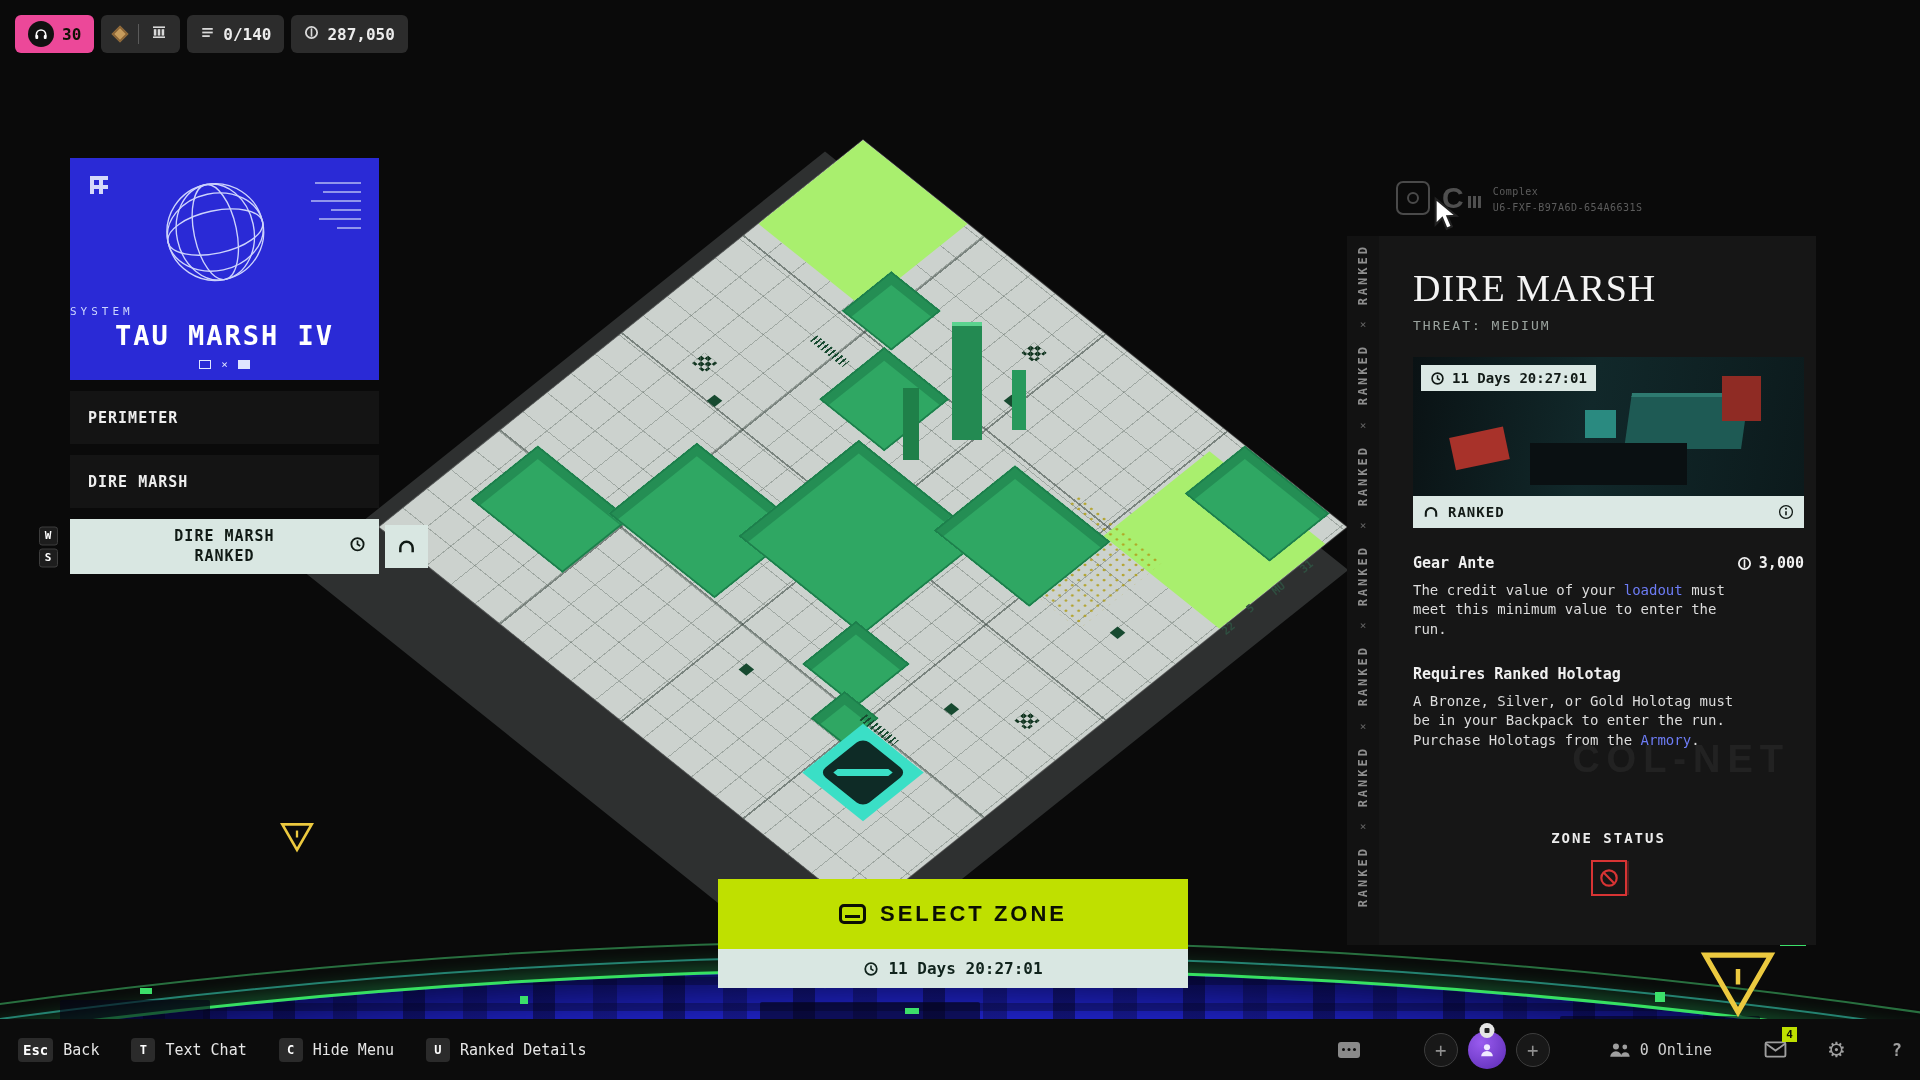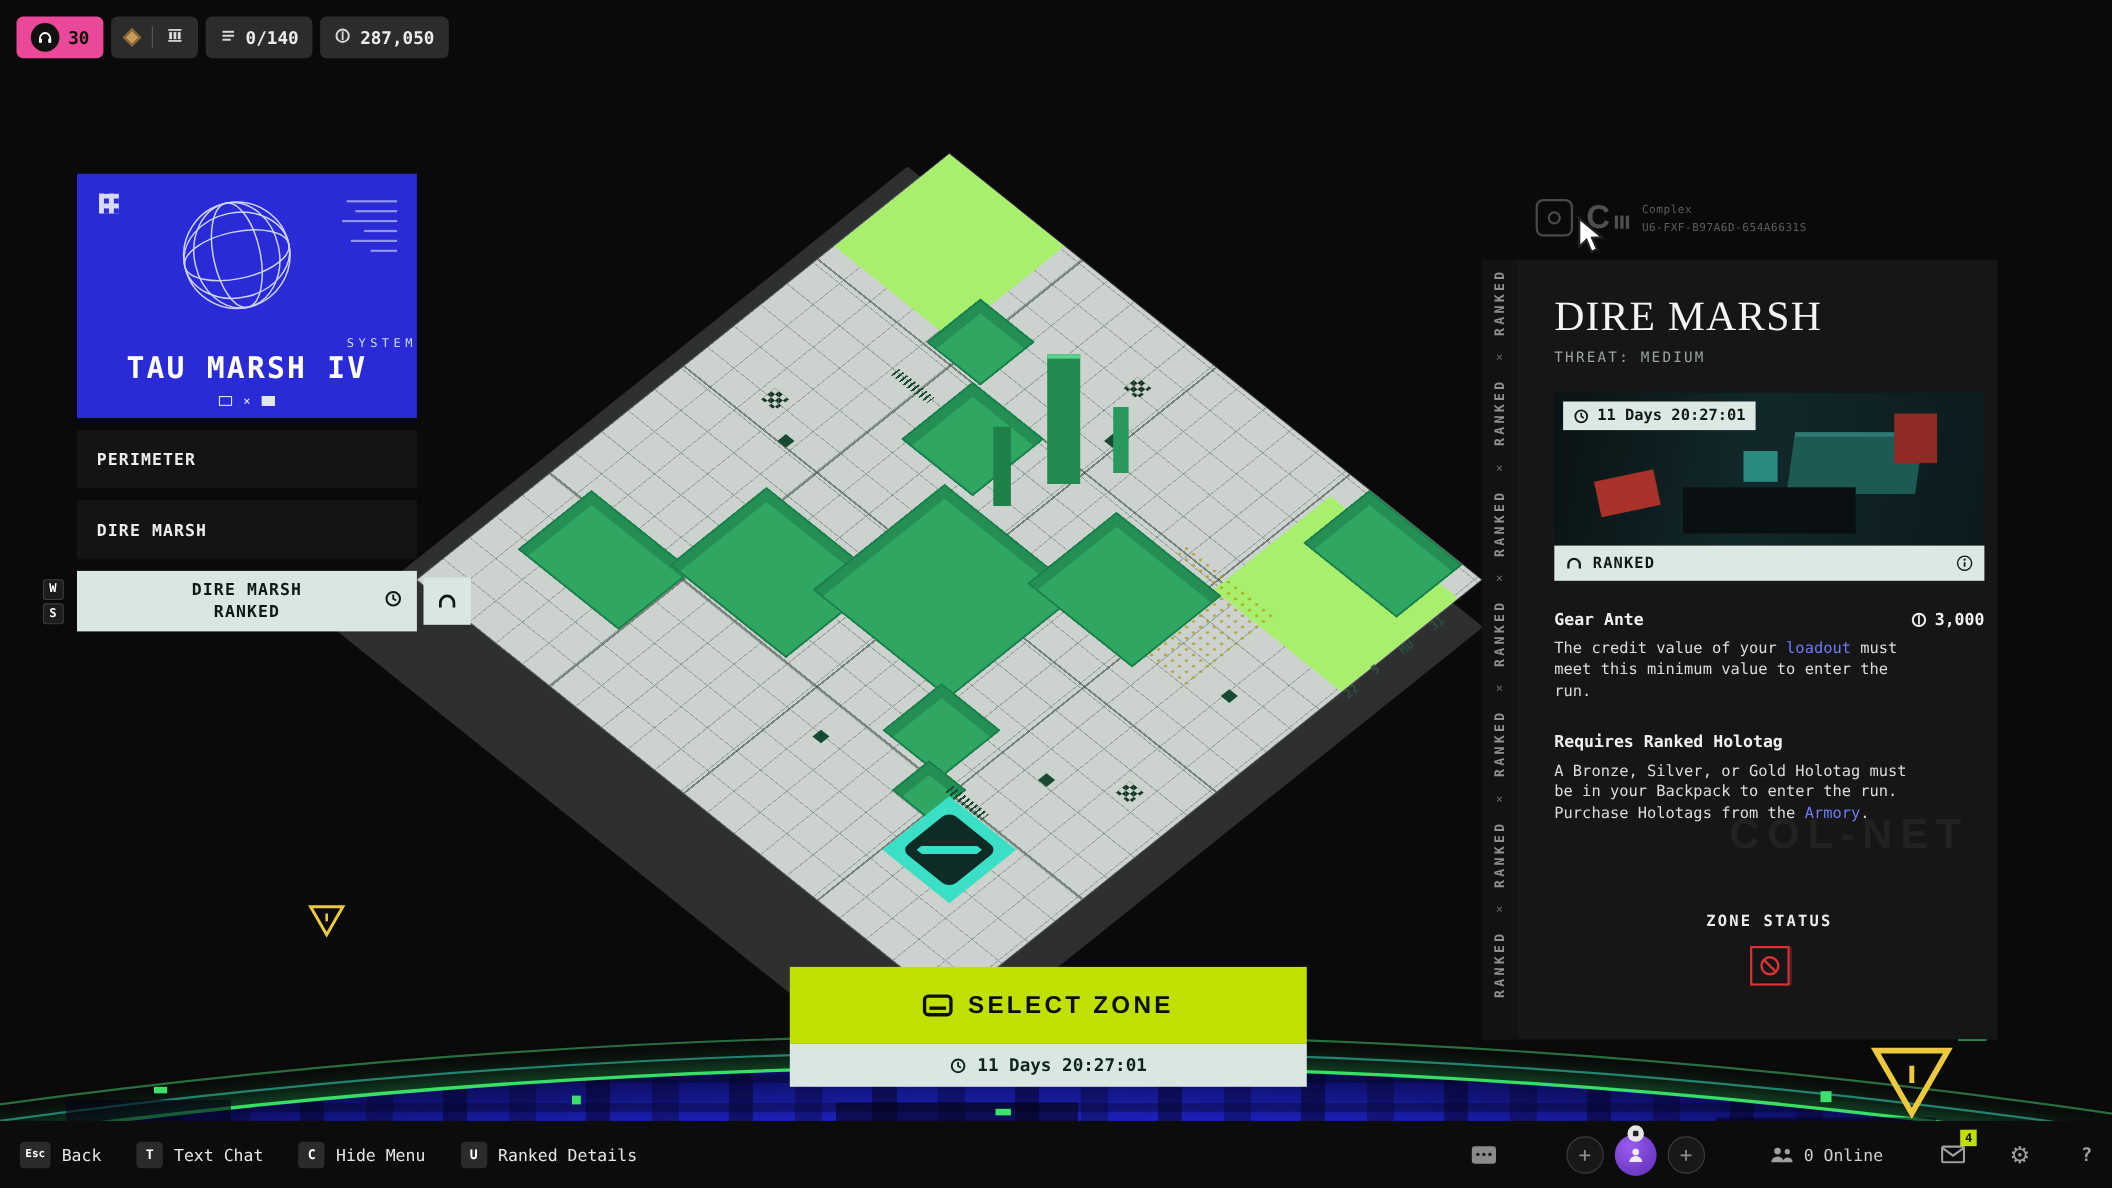--- a/index.html
+++ b/index.html
@@ -73,21 +73,21 @@
 
   
   .zone-panel { position:absolute; left:70px; top:158px; width:309px; z-index:10; }
   .system-card { position:relative; height:222px; background:#2a2ad6; overflow:hidden; }
   .sys-globe { position:absolute; left:50%; top:16px; transform:translateX(-58%) rotate(-12deg); opacity:.95; }
   .sys-pixels { position:absolute; left:20px; top:18px; width:18px; height:18px;
     background:linear-gradient(90deg,#e8ecff 50%,transparent 50%), linear-gradient(#e8ecff 50%,transparent 50%);
     background-size:9px 9px; opacity:.9; }
   .sys-lines { position:absolute; right:18px; top:24px; display:flex; flex-direction:column; gap:7px; align-items:flex-end; }
   .sys-lines i { height:2px; background:rgba(230,236,255,.55); display:block; }
-  .sys-label { position:absolute; left:0; right:0; top:147px; text-align:right; font-size:11px; letter-spacing:4px; color:#ccd6ff; }
+  .sys-label { position:absolute; left:0; right:0; top:147px; text-align:left; font-size:11px; letter-spacing:4px; color:#ccd6ff; }
   .sys-name { position:absolute; left:0; right:0; top:162px; text-align:center; font-size:27px; font-weight:bold; letter-spacing:2px; color:#ffffff; }
   .sys-glyph-row { position:absolute; left:0; right:0; top:200px; display:flex; gap:10px; justify-content:center; align-items:center; }
   .sys-glyph-row i { display:block; border:1.6px solid #dfe5ff; width:12px; height:9px; }
   .sys-glyph-row i.f { background:#dfe5ff; }
   .sys-glyph-row .x { color:#dfe5ff; font-size:11px; border:none; width:auto; height:auto; }
 
   .zone-item { position:relative; background:rgba(22,22,22,.92); margin-top:11px; height:53px; display:flex; align-items:center;
     padding:0 18px; font-size:15px; font-weight:bold; letter-spacing:1px; color:#ededed; cursor:pointer;text-align:center; }
   .zone-item:first-of-type { margin-top:9px; }
   .zone-item.selected { background:#d9e7e2; color:#101a15; height:55px; display:block; padding:8px 18px; line-height:1.3; }
@@ -138,21 +138,21 @@
   .wm1 { top:428px; font-size:66px; letter-spacing:5px; }
   .wm2 { top:502px; font-size:38px; letter-spacing:7px; }
 
   
   .bottom-bar { position:absolute; left:0; right:0; bottom:0; height:61px; background:#0c0c0c; display:flex; align-items:center;
     padding:0 18px; z-index:12; }
   .bb-left { display:flex; gap:32px; }
   .bb-item { display:flex; align-items:center; gap:10px; font-size:15px; color:#e6e6e6; cursor:pointer; }
   .keycap { min-width:24px; height:24px; padding:0 5px; background:#2b2b2b; border-radius:4px; display:flex; align-items:center;
     justify-content:center; font-size:12px; font-weight:bold; color:#fff; }
-  .keycap.small { font-size:10px; }
+  .keycap.small { font-size:14px; }
   .bb-right { margin-left:auto; display:flex; align-items:center; }
   .chat-bubble { position:relative; width:22px; height:16px; background:#8a8a8a; border-radius:3px; cursor:pointer; }
   .chat-bubble::before { content:""; position:absolute; left:4px; top:6px; width:3px; height:3px; border-radius:50%;
     background:#0c0c0c; box-shadow:5.5px 0 0 #0c0c0c, 11px 0 0 #0c0c0c; }
   .chat-bubble::after { content:""; position:absolute; left:3px; bottom:-5px; border:5px solid transparent; border-top-color:#8a8a8a; border-left-width:2px; }
   .party { display:flex; gap:10px; align-items:center; margin-left:64px; }
   .circle-btn { width:34px; height:34px; border-radius:50%; background:#181818; border:1.5px solid #3d3d3d; color:#8f8f8f;
     font-size:19px; display:flex; align-items:center; justify-content:center; cursor:pointer; }
   .avatar { position:relative; width:38px; height:38px; border-radius:50%; cursor:pointer;
     background:radial-gradient(circle at 35% 30%, #9a5cf0, #5b2bb4); display:flex; align-items:center; justify-content:center; }

